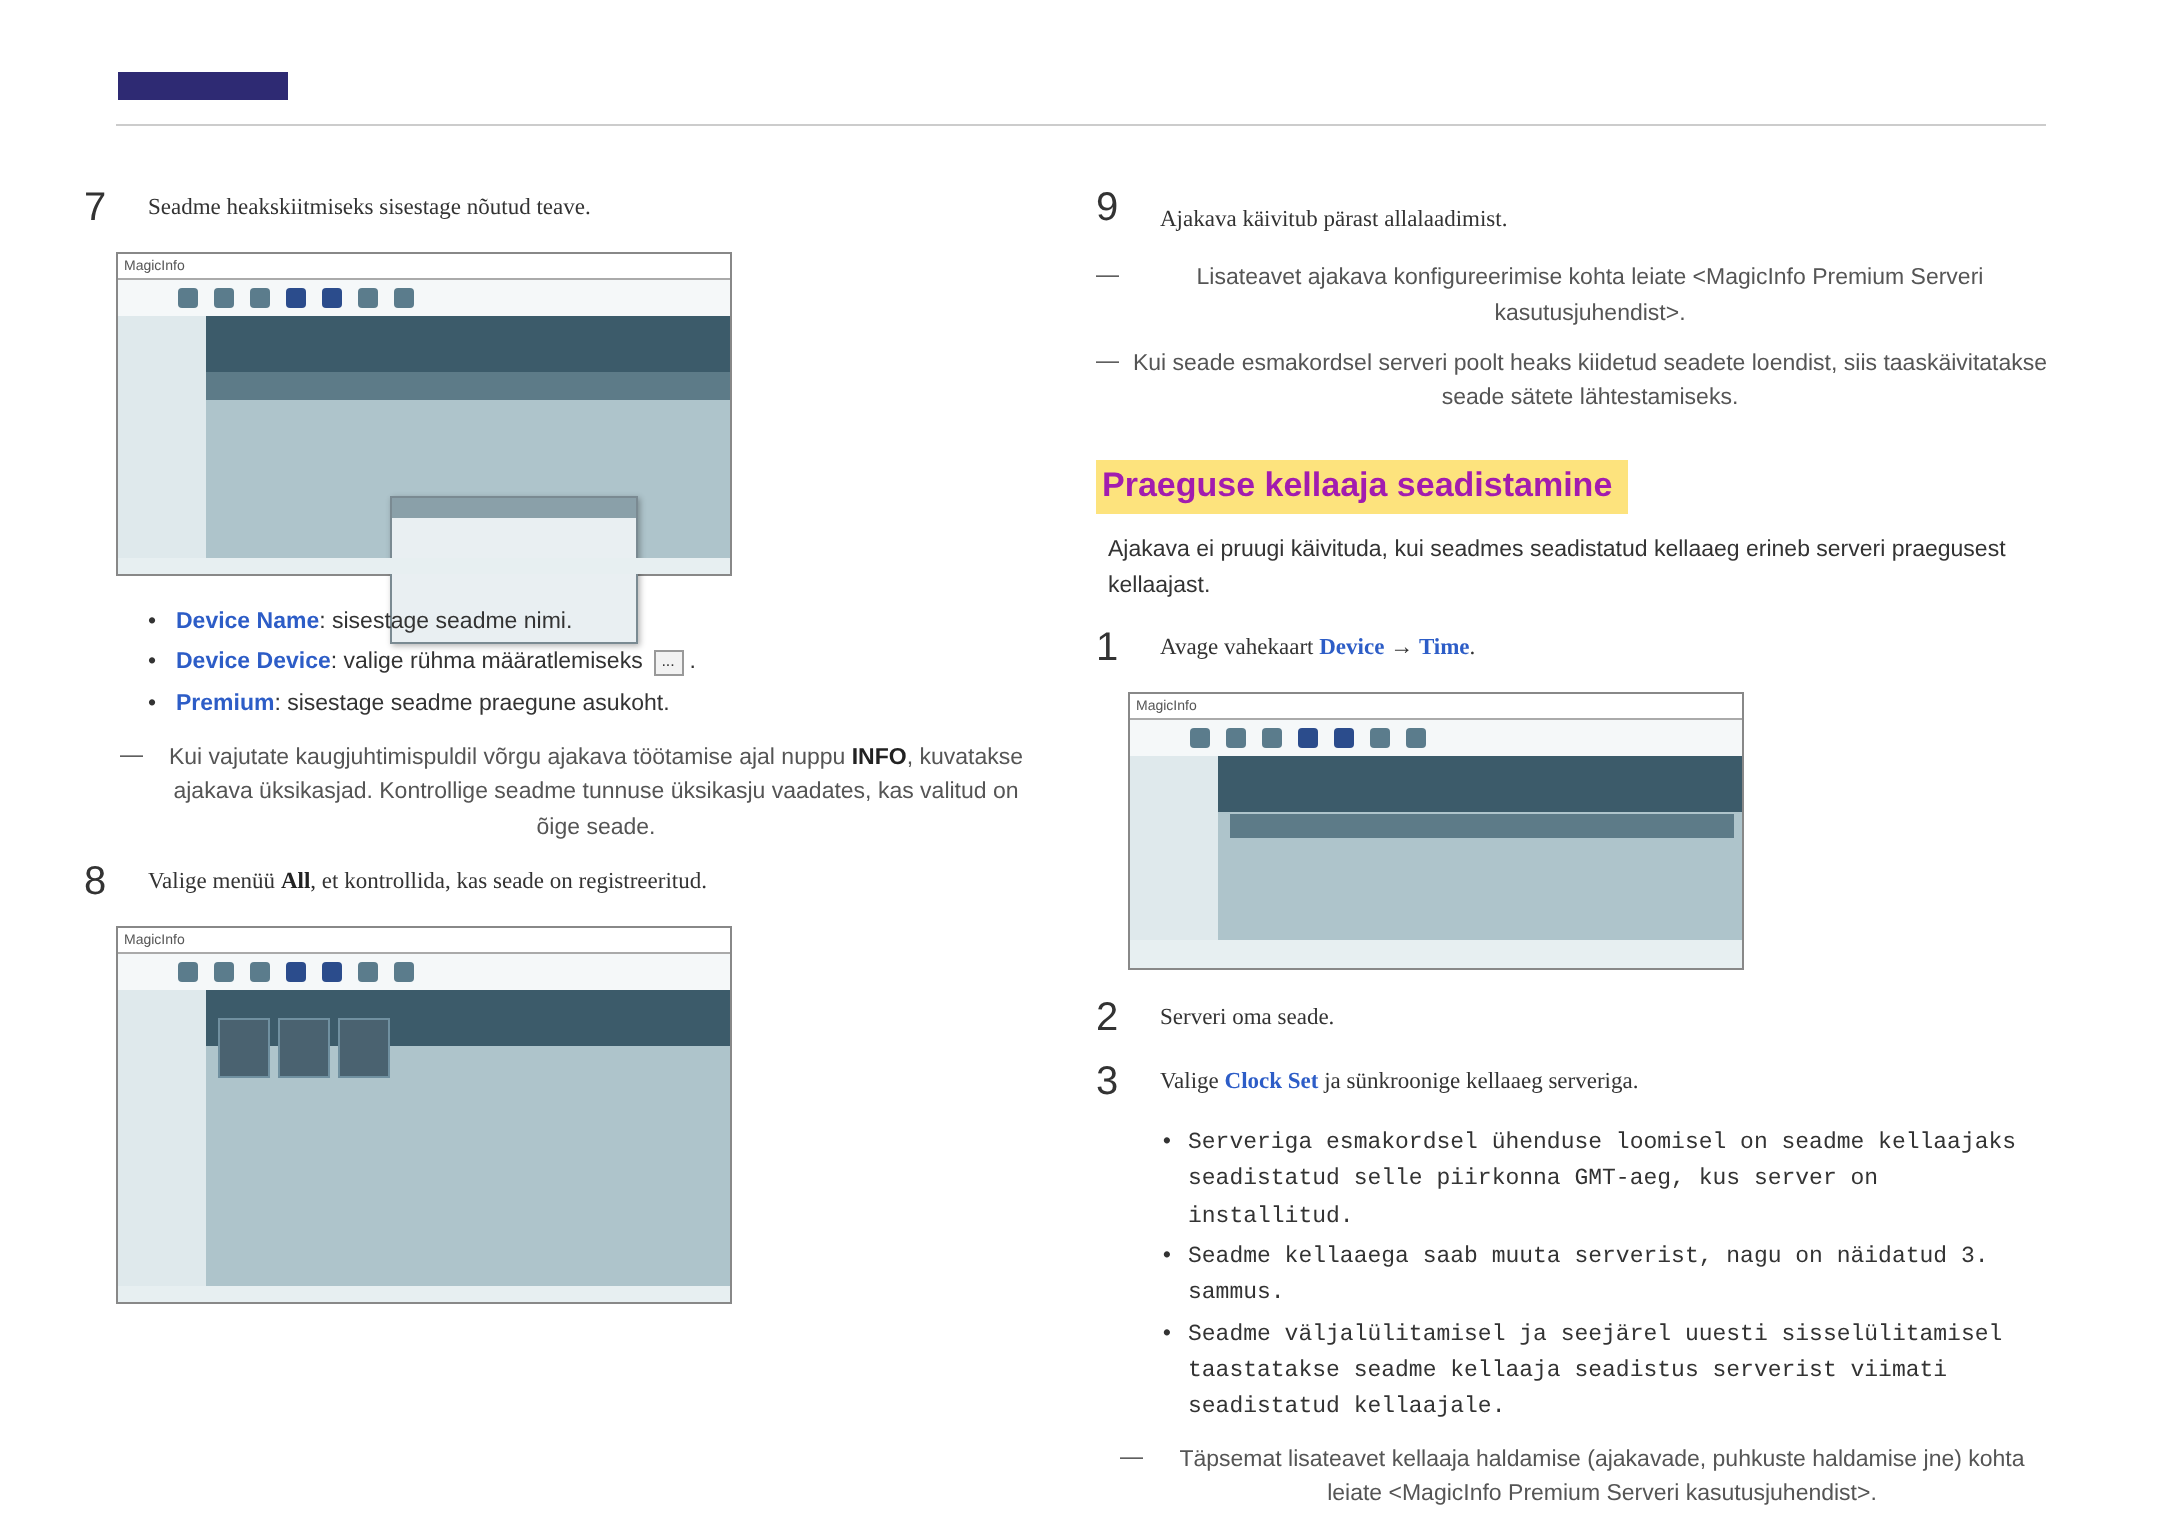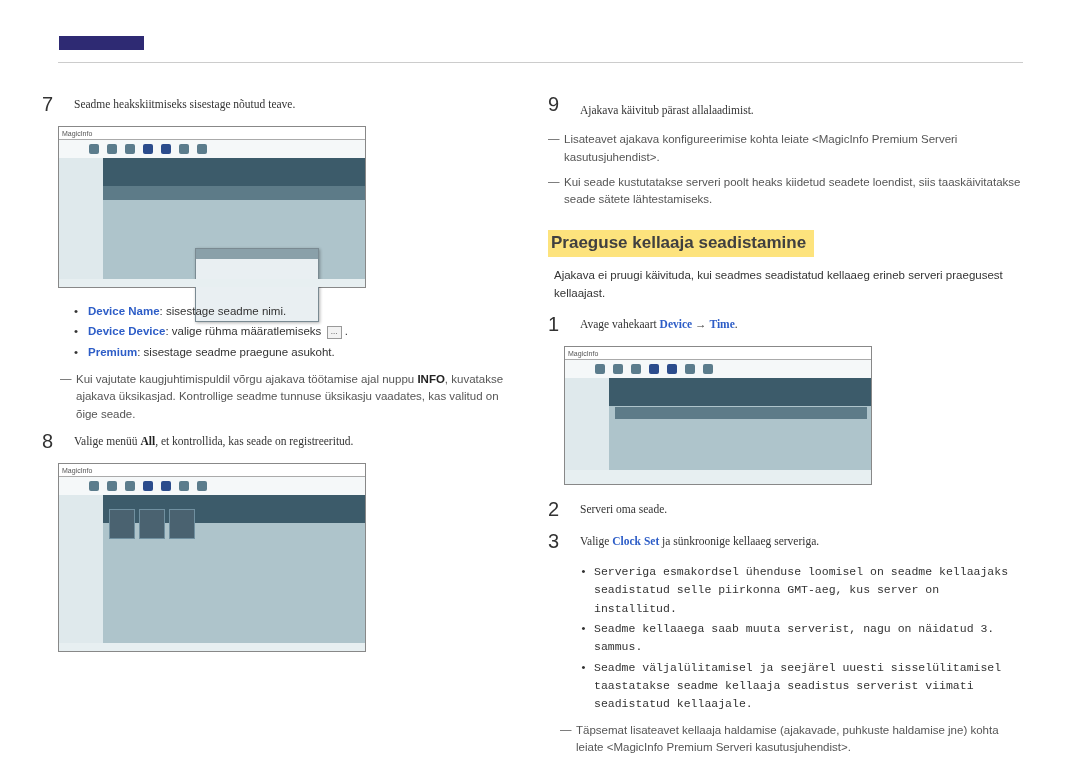--- a/index.html
+++ b/index.html
@@ -158,20 +158,21 @@
     color: #333;
   }
   .blue { color: #2d5dc7; font-weight: 600; }
   .bold { font-weight: 600; color: #222; }
   .dash {
     margin: 2px 0 8px 18px;
     position: relative;
     padding-left: 16px;
     line-height: 1.5;
     color: #555;
+    text-align: center;
   }
   .dash::before {
     content: "―";
     position: absolute;
     left: 0;
     top: -1px;
   }
   .ellipsis-btn {
     display: inline-block;
     width: 15px; height: 13px;
@@ -179,21 +180,21 @@
     background: #f2f2f2;
     text-align: center;
     line-height: 9px;
     font-size: 8px;
     vertical-align: middle;
     margin-left: 2px;
   }
   .section-title {
     display: inline-block;
     background: #fde37d;
-    color: #404040;
+    color: #a21caf;
     font-size: 17px;
     font-weight: 600;
     padding: 3px 8px 4px 3px;
     margin: 14px 0 10px 0;
   }
   .para { margin: 0 0 12px 6px; line-height:1.5; }
 </style>
 </head>
 <body>
 
@@ -280,21 +281,21 @@
 <div class="col-right">
 
   <div class="step">
     <div class="step-num">9</div>
     <div class="step-body">
       <div style="margin-top:6px">Ajakava käivitub pärast allalaadimist.</div>
     </div>
   </div>
 
   <div class="dash" style="margin-left:0">Lisateavet ajakava konfigureerimise kohta leiate &lt;MagicInfo Premium Serveri kasutusjuhendist&gt;.</div>
-  <div class="dash" style="margin-left:0">Kui seade kustutatakse serveri poolt heaks kiidetud seadete loendist, siis taaskäivitatakse seade sätete lähtestamiseks.</div>
+  <div class="dash" style="margin-left:0">Kui seade esmakordsel serveri poolt heaks kiidetud seadete loendist, siis taaskäivitatakse seade sätete lähtestamiseks.</div>
 
   <div class="section-title">Praeguse kellaaja seadistamine</div>
 
   <div class="para">Ajakava ei pruugi käivituda, kui seadmes seadistatud kellaaeg erineb serveri praegusest kellaajast.</div>
 
   <div class="step">
     <div class="step-num">1</div>
     <div class="step-body">
       <span>Avage vahekaart </span><span class="blue">Device</span><span> → </span><span class="blue">Time</span><span>.</span>
     </div>

